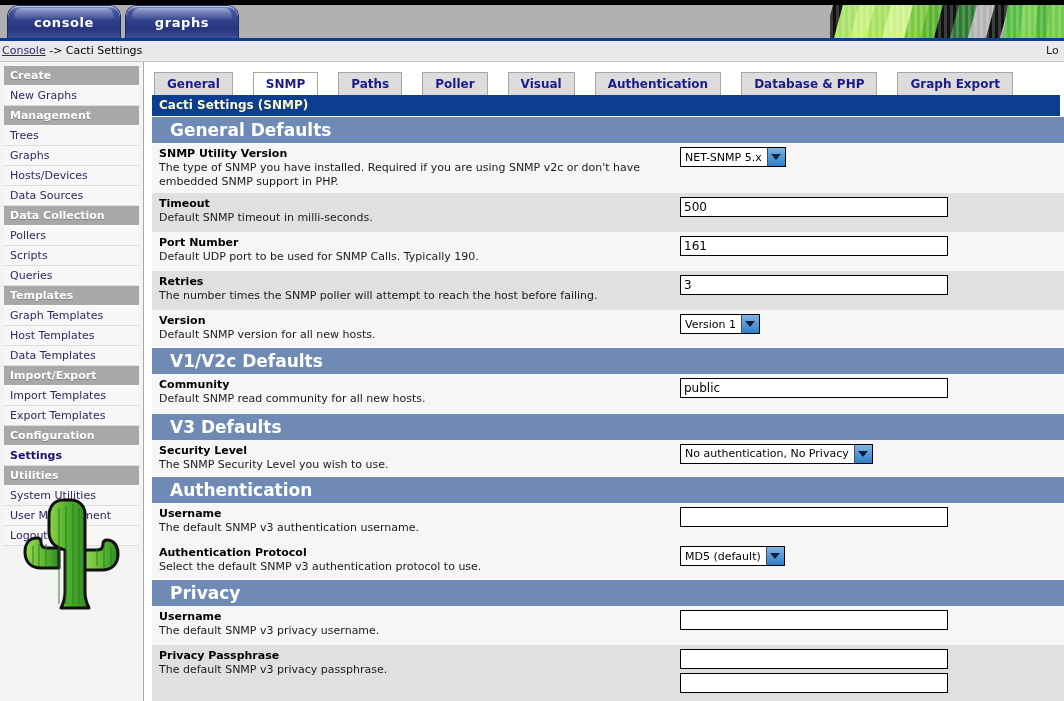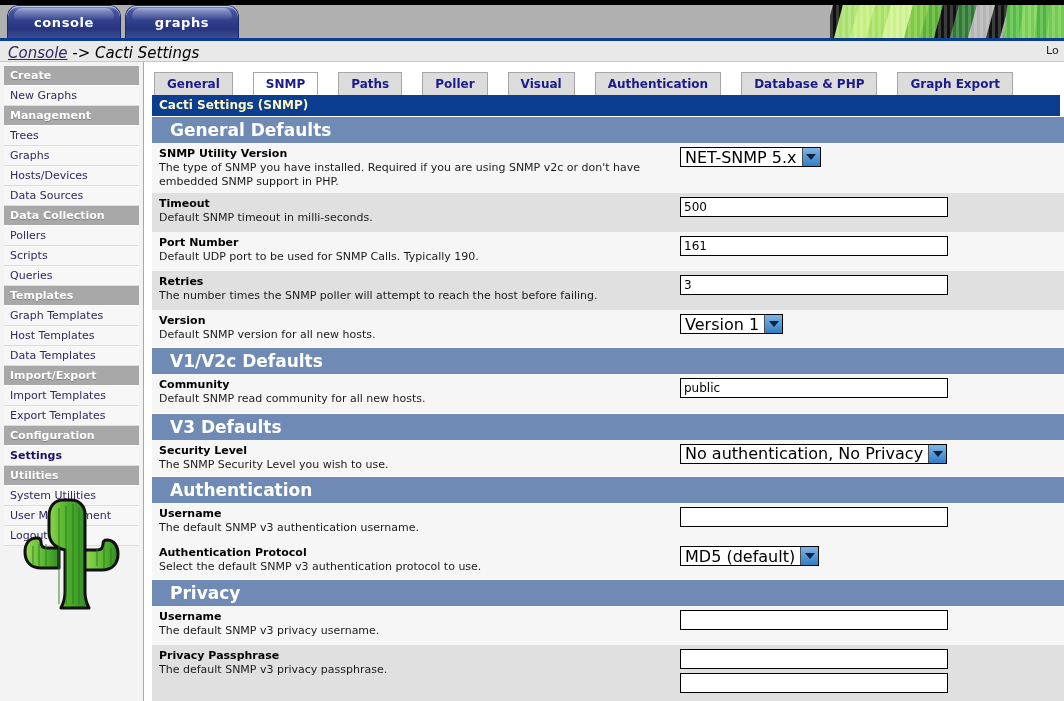--- a/index.html
+++ b/index.html
@@ -78,25 +78,24 @@
 
   
   .crumbbar {
     position: relative;
     height: 20px;
     background: #e9e9e9;
     border-bottom: 1px solid #c8c8c8;
   }
   .crumb {
     position: absolute;
-    left: 8px; top: 3px;
-    font-size: 15px;
+    left: 2px; top: 3px;
+    font-size: 11px;
     color: #000000;
     white-space: nowrap;
-    font-style: italic;
   }
   .crumb a {
     color: #32275f;
     text-decoration: underline;
   }
   .loginfo {
     position: absolute;
     right: 0px; top: 3px;
     font-size: 11px;
     color: #222222;
@@ -250,21 +249,21 @@
     border: 1px solid #000000;
     background: #ffffff;
     height: 18px;
     cursor: pointer;
     vertical-align: middle;
   }
   .sel .sel-txt {
     display: flex;
     align-items: center;
     padding: 0 5px 0 4px;
-    font-size: 16px;
+    font-size: 11px;
     color: #000000;
     white-space: nowrap;
   }
   .sel .sel-arrow {
     width: 17px;
     display: flex;
     align-items: center;
     justify-content: center;
     background: linear-gradient(to bottom, #7fb4e4, #2f7fc6);
     border-left: 1px solid #4a4a4a;

